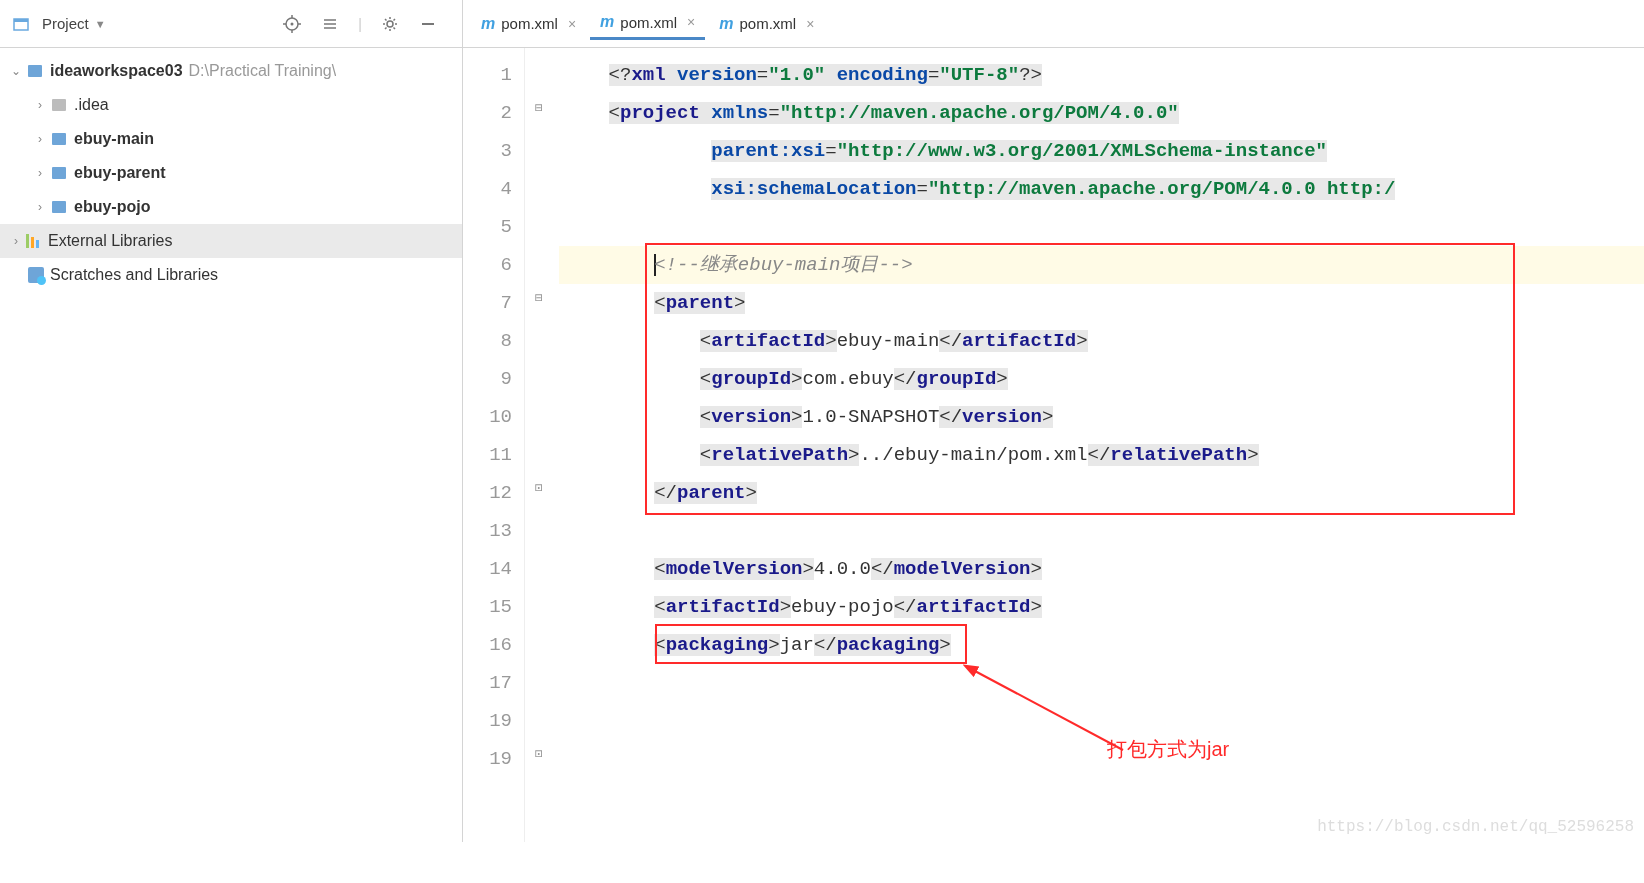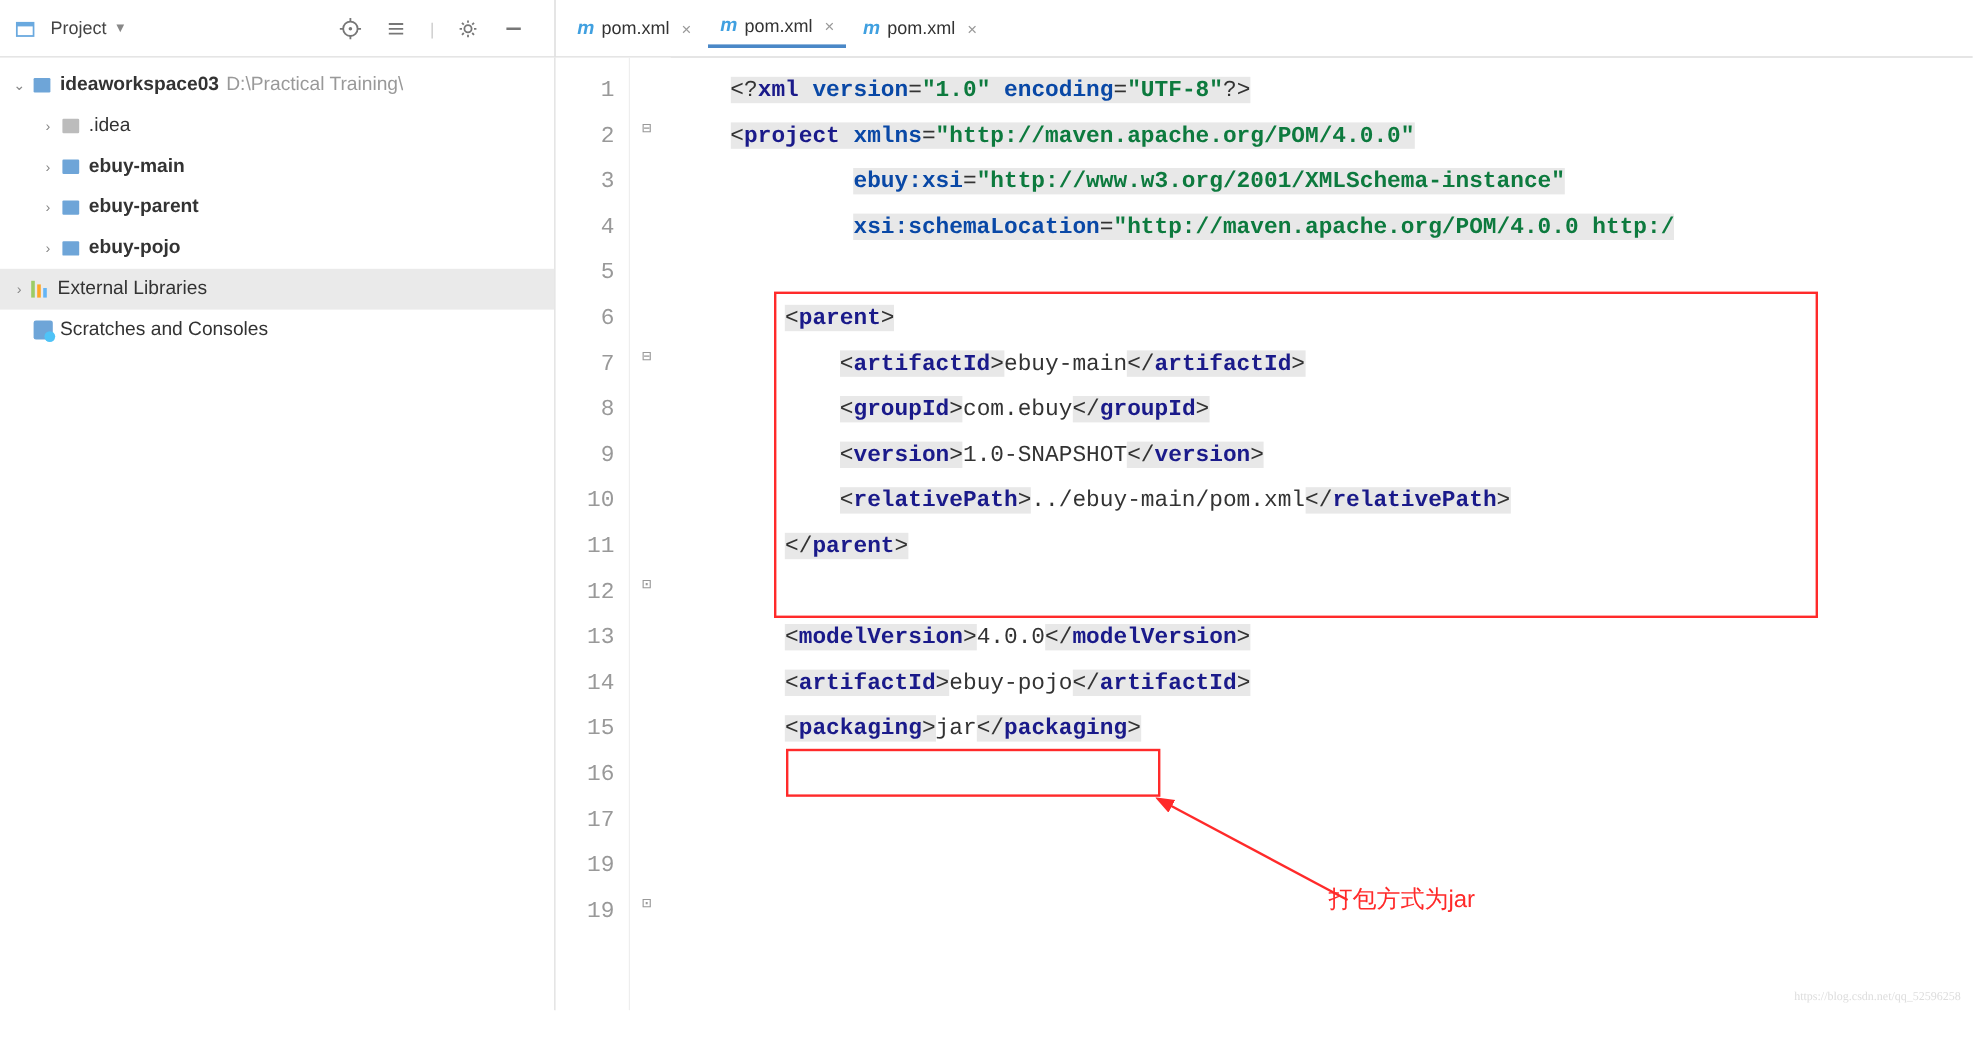--- a/index.html
+++ b/index.html
@@ -46,21 +46,21 @@
 .tk-str { color: #0d7a3e; font-weight: bold; }
 .tk-comment { color: #888; font-style: italic; }
 .tk-text { color: #333; }
 .tk-el-bg { background: #e8e8e8; }
 .caret { border-left: 2px solid #222; display:inline-block; height:22px; vertical-align:middle; margin-right:-2px;}
 .redbox { position: absolute; border: 2px solid #ff2a2a; pointer-events: none; }
 .redbox.b1 { top: 195px; left: 86px; width: 870px; height: 272px; }
 .redbox.b2 { top: 576px; left: 96px; width: 312px; height: 40px; }
 .annot { position: absolute; color: #ff2a2a; font-size: 20px; top: 688px; left: 548px; font-family: "Segoe UI", sans-serif; }
 .arrow-svg { position: absolute; top: 612px; left: 404px; pointer-events:none; }
-.watermark { position: absolute; right: 10px; bottom: 6px; color: #ddd; font-size: 10px; font-family: Liberation Serif, serif; }
+.watermark { position: absolute; right: 10px; bottom: 6px; color: #ddd; font-size: 16px; font-family: Liberation Mono, monospace; }
 </style>
 </head>
 <body>
 
 <div class="ide">
   <div class="top-toolbar">
     <div class="proj-section">
       <span class="fold-icon">
           <svg width="16" height="16">
             <rect x="1" y="3" width="14" height="11" fill="none" stroke="#6aa9df" stroke-width="1.5"></rect>
@@ -169,21 +169,21 @@
           <span class="lib-icon">
             <span class="lib-bar"></span>
             <span class="lib-bar b2"></span>
             <span class="lib-bar b3"></span>
           </span>
           <span>External Libraries</span>
         </div>
       <div class="tree-row">
           <span class="indent" style="width:28px"></span>
           <span class="sc-icon"></span>
-          <span>Scratches and Consoles</span>
+          <span>Scratches and Libraries</span>
         </div>
     </div>
 
     <div class="editor">
       <div class="gutter">
         <div class="ln">1</div>
         <div class="ln">2</div>
         <div class="ln">3</div>
         <div class="ln">4</div>
         <div class="ln">5</div>
@@ -204,23 +204,24 @@
       </div>
       <div class="fold-col">
         <span class="fold-mark" style="top:52px">⊟</span>
         <span class="fold-mark" style="top:242px">⊟</span>
         <span class="fold-mark" style="top:432px">⊡</span>
         <span class="fold-mark" style="top:698px">⊡</span>
       </div>
       <div class="code">
         <div class="code-line">&nbsp;&nbsp;&nbsp;&nbsp;<span class="tk-el-bg"><span class="tk-punc">&lt;?</span><span class="tk-kw">xml </span><span class="tk-attr">version</span><span class="tk-punc">=</span><span class="tk-str">"1.0"</span><span class="tk-punc"> </span><span class="tk-attr">encoding</span><span class="tk-punc">=</span><span class="tk-str">"UTF-8"</span><span class="tk-punc">?&gt;</span></span></div>
         <div class="code-line">&nbsp;&nbsp;&nbsp;&nbsp;<span class="tk-el-bg"><span class="tk-punc">&lt;</span><span class="tk-kw">project </span><span class="tk-attr">xmlns</span><span class="tk-punc">=</span><span class="tk-str">"http://maven.apache.org/POM/4.0.0"</span></span></div>
-        <div class="code-line">&nbsp;&nbsp;&nbsp;&nbsp;&nbsp;&nbsp;&nbsp;&nbsp;&nbsp;&nbsp;&nbsp;&nbsp;&nbsp;<span class="tk-el-bg"><span class="tk-attr">ebuy:xsi</span><span class="tk-punc">=</span><span class="tk-str">"http://www.w3.org/2001/XMLSchema-instance"</span></span></div>
+        <div class="code-line">&nbsp;&nbsp;&nbsp;&nbsp;&nbsp;&nbsp;&nbsp;&nbsp;&nbsp;&nbsp;&nbsp;&nbsp;&nbsp;<span class="tk-el-bg"><span class="tk-attr">parent:xsi</span><span class="tk-punc">=</span><span class="tk-str">"http://www.w3.org/2001/XMLSchema-instance"</span></span></div>
         <div class="code-line">&nbsp;&nbsp;&nbsp;&nbsp;&nbsp;&nbsp;&nbsp;&nbsp;&nbsp;&nbsp;&nbsp;&nbsp;&nbsp;<span class="tk-el-bg"><span class="tk-attr">xsi:schemaLocation</span><span class="tk-punc">=</span><span class="tk-str">"http://maven.apache.org/POM/4.0.0 http:/</span></span></div>
         <div class="code-line"></div>
+        <div class="code-line hl">&nbsp;&nbsp;&nbsp;&nbsp;&nbsp;&nbsp;&nbsp;&nbsp;<span class="caret"></span><span class="tk-comment">&lt;!--继承ebuy-main项目--&gt;</span></div>
         <div class="code-line">&nbsp;&nbsp;&nbsp;&nbsp;&nbsp;&nbsp;&nbsp;&nbsp;<span class="tk-el-bg"><span class="tk-punc">&lt;</span><span class="tk-kw">parent</span><span class="tk-punc">&gt;</span></span></div>
         <div class="code-line">&nbsp;&nbsp;&nbsp;&nbsp;&nbsp;&nbsp;&nbsp;&nbsp;&nbsp;&nbsp;&nbsp;&nbsp;<span class="tk-el-bg"><span class="tk-punc">&lt;</span><span class="tk-kw">artifactId</span><span class="tk-punc">&gt;</span></span><span class="tk-text">ebuy-main</span><span class="tk-el-bg"><span class="tk-punc">&lt;/</span><span class="tk-kw">artifactId</span><span class="tk-punc">&gt;</span></span></div>
         <div class="code-line">&nbsp;&nbsp;&nbsp;&nbsp;&nbsp;&nbsp;&nbsp;&nbsp;&nbsp;&nbsp;&nbsp;&nbsp;<span class="tk-el-bg"><span class="tk-punc">&lt;</span><span class="tk-kw">groupId</span><span class="tk-punc">&gt;</span></span><span class="tk-text">com.ebuy</span><span class="tk-el-bg"><span class="tk-punc">&lt;/</span><span class="tk-kw">groupId</span><span class="tk-punc">&gt;</span></span></div>
         <div class="code-line">&nbsp;&nbsp;&nbsp;&nbsp;&nbsp;&nbsp;&nbsp;&nbsp;&nbsp;&nbsp;&nbsp;&nbsp;<span class="tk-el-bg"><span class="tk-punc">&lt;</span><span class="tk-kw">version</span><span class="tk-punc">&gt;</span></span><span class="tk-text">1.0-SNAPSHOT</span><span class="tk-el-bg"><span class="tk-punc">&lt;/</span><span class="tk-kw">version</span><span class="tk-punc">&gt;</span></span></div>
         <div class="code-line">&nbsp;&nbsp;&nbsp;&nbsp;&nbsp;&nbsp;&nbsp;&nbsp;&nbsp;&nbsp;&nbsp;&nbsp;<span class="tk-el-bg"><span class="tk-punc">&lt;</span><span class="tk-kw">relativePath</span><span class="tk-punc">&gt;</span></span><span class="tk-text">../ebuy-main/pom.xml</span><span class="tk-el-bg"><span class="tk-punc">&lt;/</span><span class="tk-kw">relativePath</span><span class="tk-punc">&gt;</span></span></div>
         <div class="code-line">&nbsp;&nbsp;&nbsp;&nbsp;&nbsp;&nbsp;&nbsp;&nbsp;<span class="tk-el-bg"><span class="tk-punc">&lt;/</span><span class="tk-kw">parent</span><span class="tk-punc">&gt;</span></span></div>
         <div class="code-line"></div>
         <div class="code-line">&nbsp;&nbsp;&nbsp;&nbsp;&nbsp;&nbsp;&nbsp;&nbsp;<span class="tk-el-bg"><span class="tk-punc">&lt;</span><span class="tk-kw">modelVersion</span><span class="tk-punc">&gt;</span></span><span class="tk-text">4.0.0</span><span class="tk-el-bg"><span class="tk-punc">&lt;/</span><span class="tk-kw">modelVersion</span><span class="tk-punc">&gt;</span></span></div>
         <div class="code-line">&nbsp;&nbsp;&nbsp;&nbsp;&nbsp;&nbsp;&nbsp;&nbsp;<span class="tk-el-bg"><span class="tk-punc">&lt;</span><span class="tk-kw">artifactId</span><span class="tk-punc">&gt;</span></span><span class="tk-text">ebuy-pojo</span><span class="tk-el-bg"><span class="tk-punc">&lt;/</span><span class="tk-kw">artifactId</span><span class="tk-punc">&gt;</span></span></div>
         <div class="code-line">&nbsp;&nbsp;&nbsp;&nbsp;&nbsp;&nbsp;&nbsp;&nbsp;<span class="tk-el-bg"><span class="tk-punc">&lt;</span><span class="tk-kw">packaging</span><span class="tk-punc">&gt;</span></span><span class="tk-text">jar</span><span class="tk-el-bg"><span class="tk-punc">&lt;/</span><span class="tk-kw">packaging</span><span class="tk-punc">&gt;</span></span></div>

